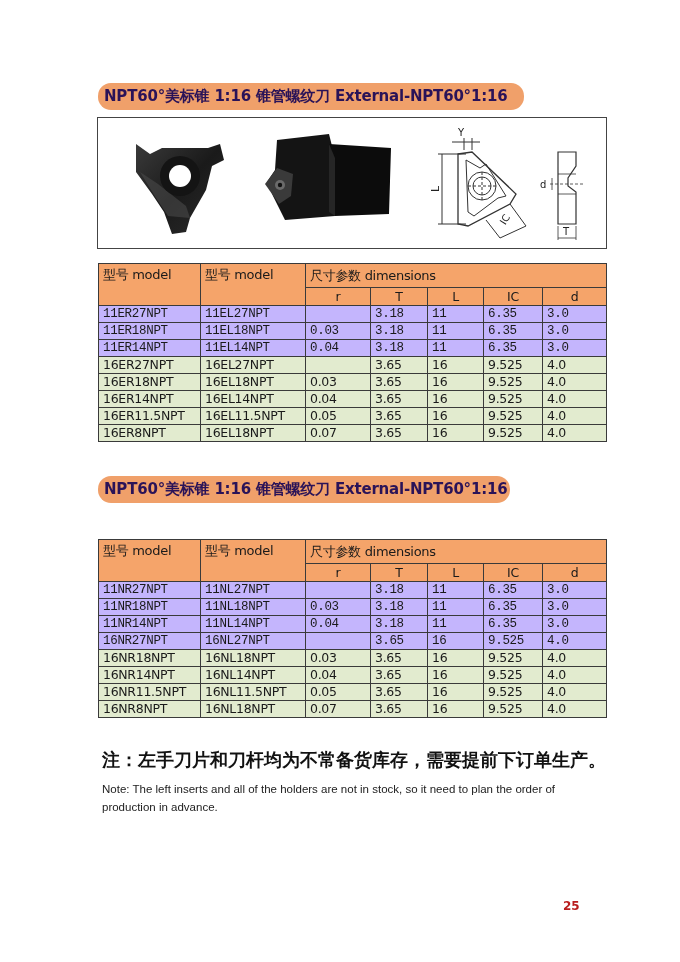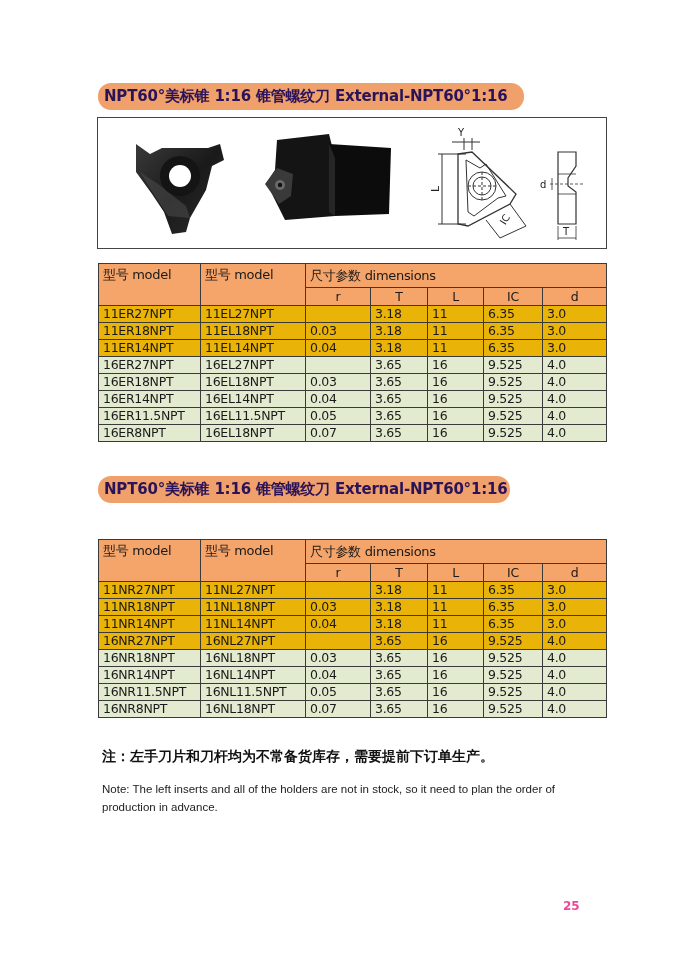--- a/index.html
+++ b/index.html
@@ -33,34 +33,34 @@
   #table2 { top: 539px; }
   table.spec td, table.spec th {
     border: 1px solid #3a3a3a; padding: 0 4px; height: 16px; line-height: 16px;
     white-space: nowrap; overflow: hidden; font-weight: normal; text-align: left;
     letter-spacing: -0.3px;
   }
   table.spec th { background: #f5a46a; color: #1a1a1a; }
   table.spec th.model-h { vertical-align: top; padding-top: 3px; font-size: 13px; height: 38px; }
   table.spec th.dim-h { height: 22px; font-size: 13px; }
   table.spec th.sub { text-align: center; height: 16px; }
-  table.spec tr.gray td { background: #eab308; }
+  table.spec tr.gray td { background: #c4b5fd; font-family: Liberation Mono, monospace; }
   table.spec tr.green td { background: #e2ebcf; }
 
   .note-cn {
     position: absolute; left: 102px; top: 748px;
-    font-size: 14px; font-weight: bold; color: #111;
+    font-size: 18px; font-weight: bold; color: #111;
   }
   .note-en {
     position: absolute; left: 102px; top: 780px; width: 480px;
     font-family: "Liberation Sans", sans-serif; font-size: 11.5px; line-height: 18px; color: #222;
   }
   .page-number {
     position: absolute; left: 563px; top: 899px;
-    font-size: 12px; font-weight: bold; color: #ec4899;
+    font-size: 12px; font-weight: bold; color: #b91c1c;
   }
 </style>
 </head>
 <body>
 
 <div id="banner1" class="title-banner">NPT60°美标锥 1:16 锥管螺纹刀 External-NPT60°1:16</div>
 
 <div class="image-box">
 
   <svg style="left:30px;top:14px" width="100" height="105" viewBox="0 0 100 105">

